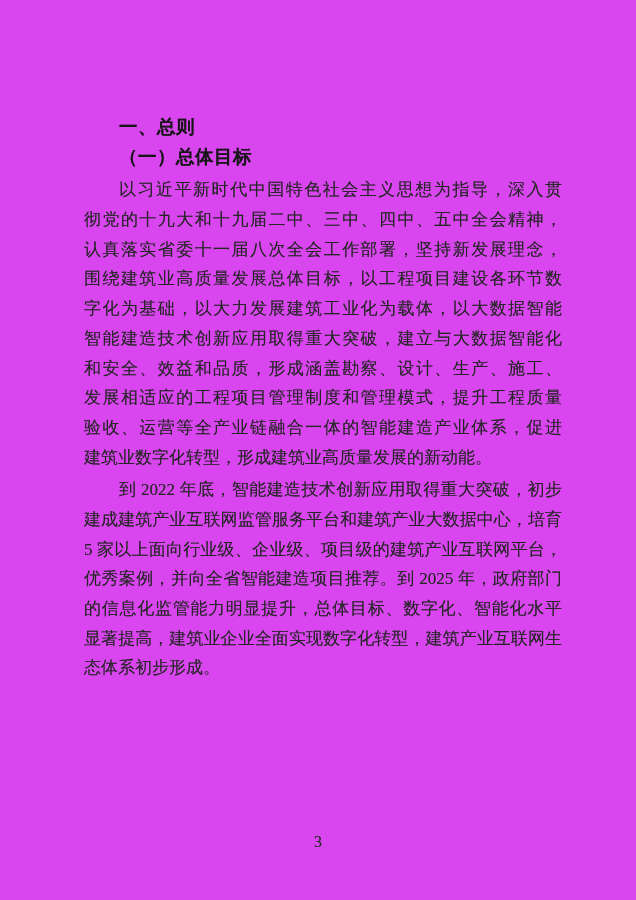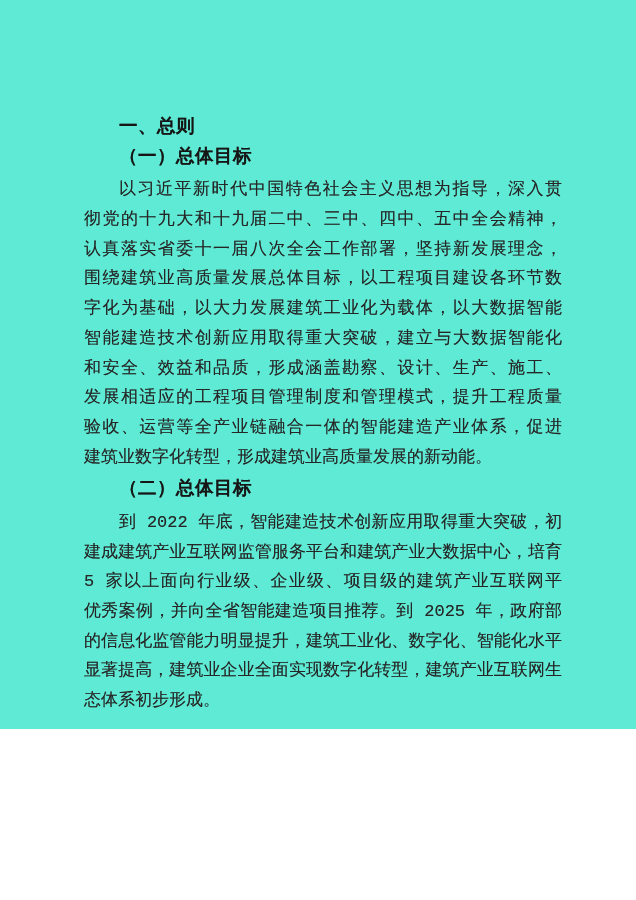--- a/index.html
+++ b/index.html
@@ -3,24 +3,24 @@
 <meta charset="utf-8">
 <style>
   html, body {
     margin: 0;
     padding: 0;
     background: #ffffff;
   }
   .page {
     position: relative;
     width: 636px;
-    height: 729px;
-    background: #5eead4;
+    height: 900px;
+    background: #d946ef;
     overflow: hidden;
-    font-family: Liberation Mono, monospace;
+    font-family: Liberation Serif, serif;
     color: #262626;
   }
   .content {
     position: absolute;
     left: 84px;
     top: 113px;
     width: 478px;
   }
   .row {
     height: 29.7px;
@@ -77,26 +77,25 @@
     <div class="row bodyline">彻党的十九大和十九届二中、三中、四中、五中全会精神，</div>
     <div class="row bodyline">认真落实省委十一届八次全会工作部署，坚持新发展理念，</div>
     <div class="row bodyline">围绕建筑业高质量发展总体目标，以工程项目建设各环节数</div>
     <div class="row bodyline">字化为基础，以大力发展建筑工业化为载体，以大数据智能</div>
     <div class="row bodyline">智能建造技术创新应用取得重大突破，建立与大数据智能化</div>
     <div class="row bodyline">和安全、效益和品质，形成涵盖勘察、设计、生产、施工、</div>
     <div class="row bodyline">发展相适应的工程项目管理制度和管理模式，提升工程质量</div>
     <div class="row bodyline">验收、运营等全产业链融合一体的智能建造产业体系，促进</div>
     <div class="row bodyline last">建筑业数字化转型，形成建筑业高质量发展的新动能。</div>
 
-    <div class="row heading para-gap">（二）总体目标</div>
 
     <div class="row bodyline first para-gap">到 2022 年底，智能建造技术创新应用取得重大突破，初步</div>
     <div class="row bodyline">建成建筑产业互联网监管服务平台和建筑产业大数据中心，培育</div>
     <div class="row bodyline">5 家以上面向行业级、企业级、项目级的建筑产业互联网平台，</div>
     <div class="row bodyline">优秀案例，并向全省智能建造项目推荐。到 2025 年，政府部门</div>
-    <div class="row bodyline">的信息化监管能力明显提升，建筑工业化、数字化、智能化水平</div>
+    <div class="row bodyline">的信息化监管能力明显提升，总体目标、数字化、智能化水平</div>
     <div class="row bodyline">显著提高，建筑业企业全面实现数字化转型，建筑产业互联网生</div>
     <div class="row bodyline last">态体系初步形成。</div>
 
   </div>
 
   <div class="page-number">3</div>
 </div>
 
 </body></html>

